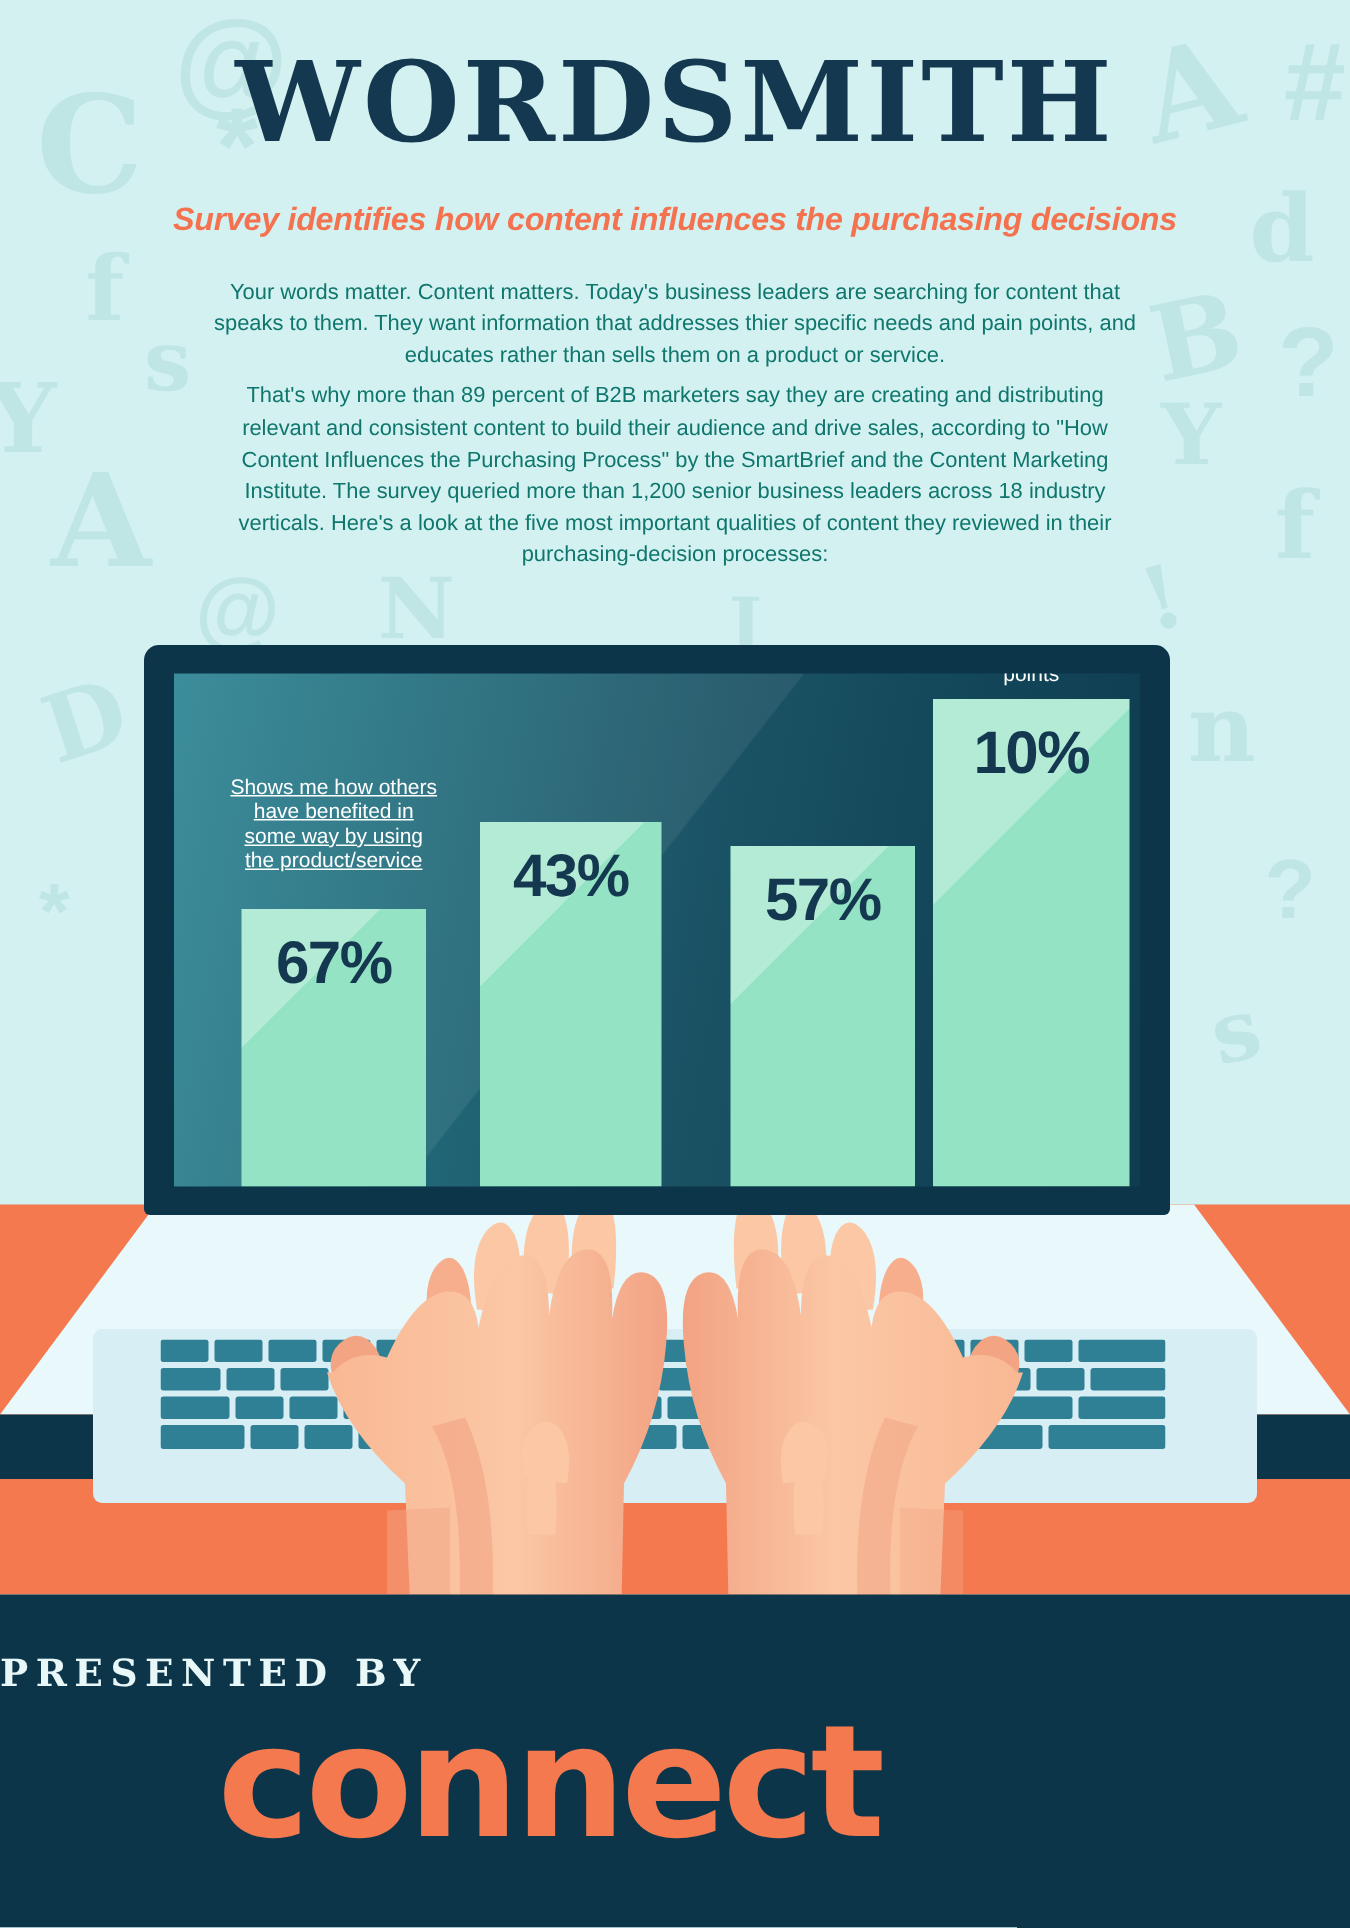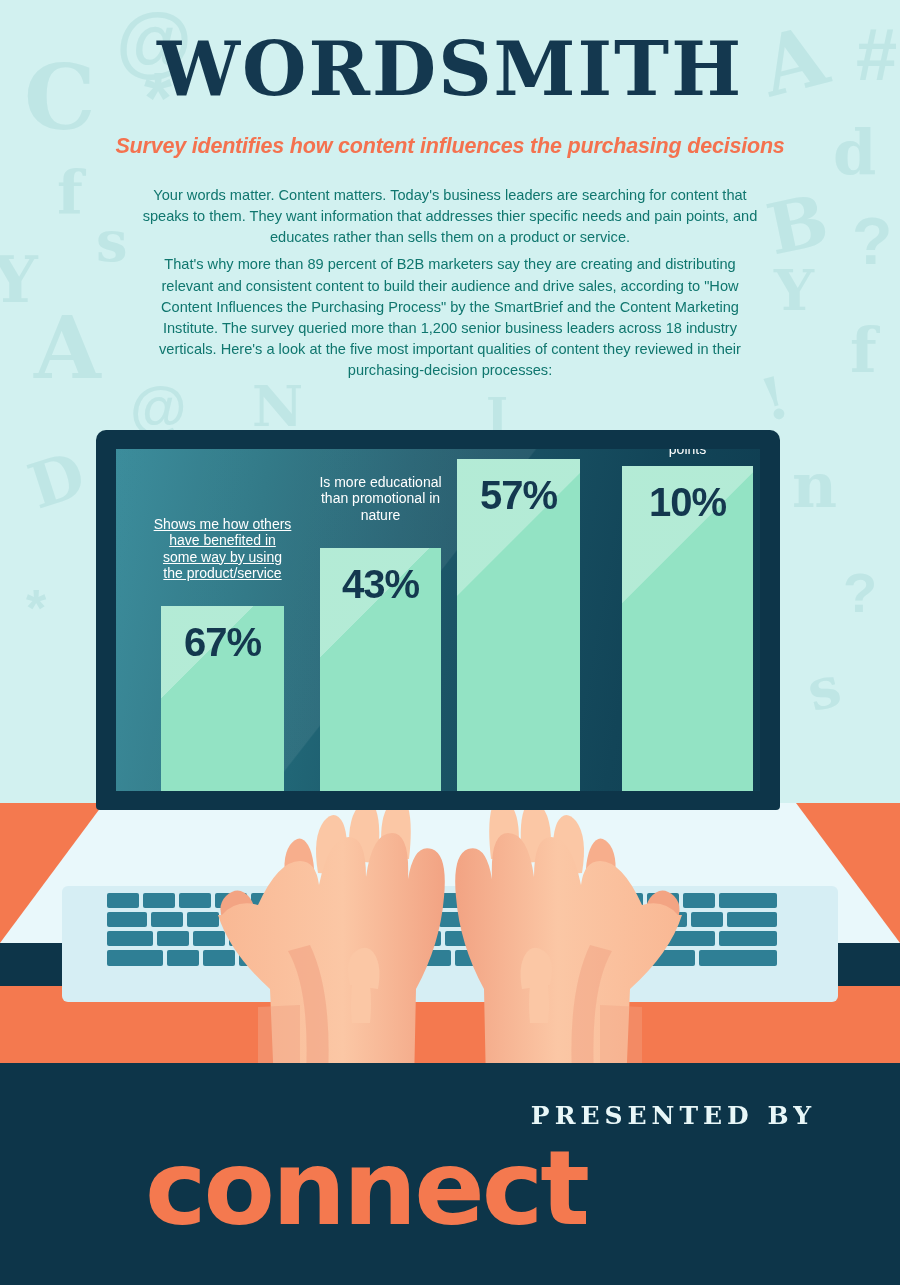--- a/index.html
+++ b/index.html
@@ -125,27 +125,26 @@
     border-radius:6px;
   }
   .keys { position:absolute; left:107px; top:90px; width:670px; height:82px; }
 
   
   .hands { position:absolute; left:0; top:795px; width:900px; height:290px; }
 
   
   .presented-by {
     position:absolute; left:0; top:1101px; width:816px;
-    text-align:right;
+    text-align:left;
     color:#e8f7f8;
     font-family:"DejaVu Serif", serif;
     font-weight:bold;
     font-size:25px;
     letter-spacing:5px;
-    padding-left:40px;
   }
   .connect-logo {
     position:absolute; left:0; top:1131px; width:732px;
     text-align:center;
     color:#f4794f;
     font-family:"DejaVu Sans", sans-serif;
     font-weight:bold;
     font-size:104px;
     letter-spacing:-3px;
     line-height:1.1;
@@ -341,22 +340,21 @@
 
     <div class="bar" style="left: 45px; width: 123px; height: 185px; background: rgb(147, 227, 196);">
           <div class="bar-sheen"></div>
           <span class="bar-value" style="color: rgb(20, 56, 79);">67%</span>
         </div>
         <div class="bar-label" style="color: rgb(255, 255, 255); width: 141px; left: 36px; top: 67px; text-decoration: underline;">Shows me how others have benefited in some way by using the product/service</div>
         <div class="bar" style="left: 204px; width: 121px; height: 243px; background: rgb(147, 227, 196); margin-top: 28px;">
           <div class="bar-sheen"></div>
           <span class="bar-value" style="color: rgb(20, 56, 79);">43%</span>
         </div>
-        <div class="bar-label" style="color: rgb(255, 255, 255); width: 139px; left: 195px; top: 25px;">Is more educational than promotional in nature</div>
-        <div class="bar" style="left: 341px; width: 123px; height: 332px; background: rgb(147, 227, 196);">
+        <div class="bar" style="left: 371px; width: 123px; height: 227px; background: rgb(147, 227, 196);">
           <div class="bar-sheen"></div>
           <span class="bar-value" style="color: rgb(20, 56, 79);">57%</span>
         </div>
         <div class="bar" style="left: 506px; width: 131px; height: 325px; background: rgb(147, 227, 196);">
           <div class="bar-sheen"></div>
           <span class="bar-value" style="color: rgb(20, 56, 79);">10%</span>
         </div>
         <div class="bar-label" style="color: rgb(255, 255, 255); width: 149px; left: 497px; top: -41px;">Speaks to my specific needs and/or pain points</div>
       </div>
   </div>

